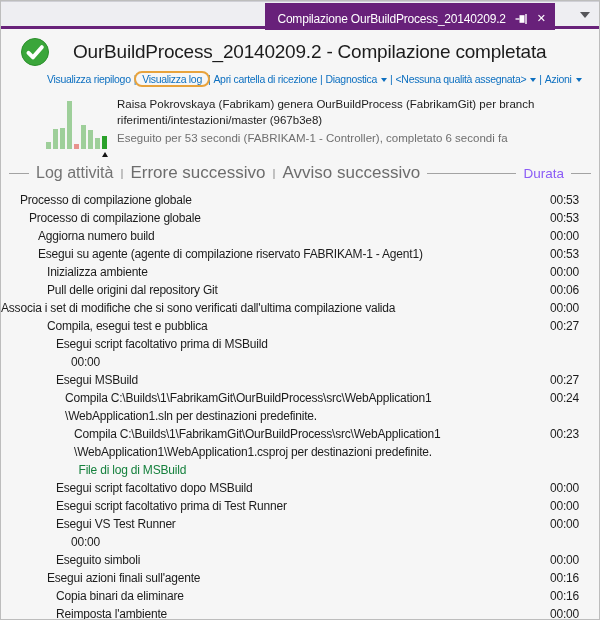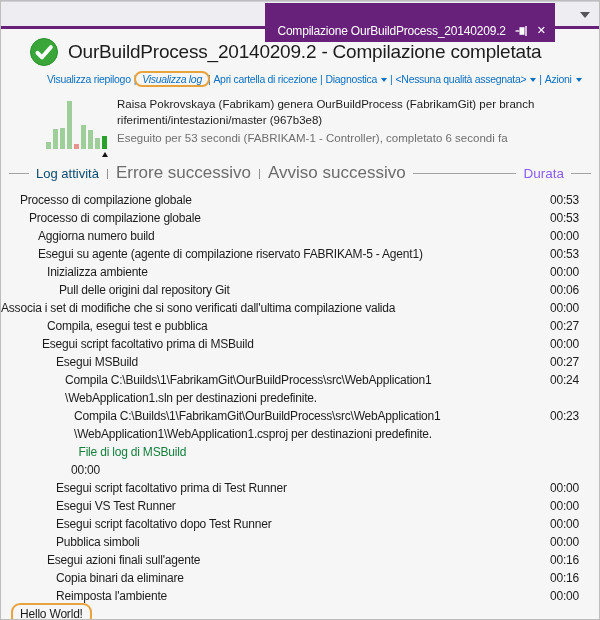--- a/index.html
+++ b/index.html
@@ -5,60 +5,60 @@
   html,body{margin:0;padding:0;background:#e9e9e9;}
   .window{
     width:600px;height:620px;box-sizing:border-box;position:relative;
     background:#f6f6f6;border:1px solid #bdbdbd;overflow:hidden;
     font-family:"Liberation Sans",sans-serif;color:#1c1c1c;
   }
   
   .tabbar{height:24px;background:#eeeef2;border-bottom:3px solid #68217a;position:relative;border-top:1px solid #cfcfd6;box-sizing:content-box;}
   .tab{
     position:absolute;right:44px;top:1px;height:23px;background:#68217a;color:#fff;
-    display:flex;align-items:center;gap:9px;padding:16px 9px 0 12px;font-size:12px;cursor:default;
+    display:flex;align-items:center;gap:9px;padding:4px 9px 0 12px;font-size:12px;cursor:default;
   }
   .tab-title{letter-spacing:-0.2px;white-space:nowrap;}
   .tab-icon{display:flex;align-items:center;}
   .tab-close{font-size:11px;line-height:1;color:#fff;}
   .overflow-btn{position:absolute;right:9px;top:10px;width:0;height:0;border:5px solid transparent;border-top:6px solid #55555a;cursor:pointer;}
   
-  .title-row{display:flex;align-items:center;gap:9px;padding:8px 10px 2px 28px;}
+  .title-row{display:flex;align-items:center;gap:23px;padding:8px 10px 2px 19px;}
   .page-title{font-size:19px;letter-spacing:-0.2px;white-space:nowrap;}
   
   .links-row{
     padding:4px 2px 2px 46px;font-size:10.5px;letter-spacing:-0.3px;color:#0e70c0;
     display:flex;align-items:center;white-space:nowrap;overflow:hidden;
   }
   .link-item{display:flex;align-items:center;}
   .links-row .sep{margin:0 3px;}
   .link-label{cursor:pointer;}
   .caret{width:0;height:0;border:3.5px solid transparent;border-top:4.5px solid #0e70c0;margin:4px 0 0 4px;}
   .is-annotated .link-label{
     border:2.5px solid #e8a33d;border-radius:9px;padding:0 6px;margin:-3px -5px;
-    position:relative;z-index:2;background:transparent;font-style:italic;
+    position:relative;z-index:2;background:transparent;
   }
   
   .summary{display:flex;padding:7px 10px 2px 45px;gap:10px;}
   .build-bars{display:flex;align-items:flex-end;gap:2px;height:52px;margin-top:3px;}
   .bar-col{position:relative;display:flex;align-items:flex-end;}
   .bar-fill{width:5px;}
   .bar-marker{
     position:absolute;left:50%;bottom:-8px;transform:translateX(-50%);
     width:0;height:0;border:3.5px solid transparent;border-bottom:5.5px solid #141414;
   }
   .summary-text{font-size:11.5px;line-height:16px;padding-top:2px;}
   .summary-desc{white-space:pre-line;color:#1c1c1c;}
   .summary-status{color:#6f6f6f;margin-top:2px;}
   
   .log-header{display:flex;align-items:center;margin:12px 8px 2px 8px;gap:7px;white-space:nowrap;}
   .hline{height:1px;background:#a3a3a3;}
   .hline.short{width:20px;flex:none;}
   .hline.long{flex:1;}
-  .log-title{font-size:13px;color:#0c4a6e;}
+  .log-title{font-size:16px;color:#737373;}
   .filter{font-size:17px;color:#6d6d6d;cursor:pointer;}
   .fsep{font-size:11.5px;color:#8a8a8a;}
   .duration-header{font-size:13.5px;color:#8b5cf6;}
   
   .log-rows{padding-top:6px;}
   .row{display:flex;align-items:flex-start;line-height:18px;font-size:12px;letter-spacing:-0.2px;cursor:default;}
   .row-label{flex:1;white-space:pre-line;}
   .row-duration{flex:none;width:44px;text-align:right;padding-right:20px;}
   .row.is-link{color:#15803d;}
   .row.is-link .row-label{cursor:pointer;}
@@ -197,40 +197,40 @@
       </div>
       <div class="row" style="padding-left: 28px;">
         <span class="row-label">Processo di compilazione globale</span>
         <span class="row-duration">00:53</span>
       </div>
       <div class="row" style="padding-left: 37px; gap: 26px;">
         <span class="row-label">Aggiorna numero build</span>
         <span class="row-duration">00:00</span>
       </div>
       <div class="row" style="padding-left: 37px;">
-        <span class="row-label">Esegui su agente (agente di compilazione riservato FABRIKAM-5 - Agent1)</span>
+        <span class="row-label">Esegui su agente (agente di compilazione riservato FABRIKAM-1 - Agent1)</span>
         <span class="row-duration">00:53</span>
       </div>
       <div class="row" style="padding-left: 46px;">
         <span class="row-label">Inizializza ambiente</span>
         <span class="row-duration">00:00</span>
       </div>
-      <div class="row" style="padding-left: 46px; margin-left: 12px;">
+      <div class="row" style="padding-left: 46px;">
         <span class="row-label">Pull delle origini dal repository Git</span>
         <span class="row-duration">00:06</span>
       </div>
       <div class="row" style="">
         <span class="row-label">Associa i set di modifiche che si sono verificati dall'ultima compilazione valida</span>
         <span class="row-duration">00:00</span>
       </div>
       <div class="row" style="padding-left: 46px;">
         <span class="row-label">Compila, esegui test e pubblica</span>
         <span class="row-duration">00:27</span>
       </div>
-      <div class="row" style="padding-left: 41px;">
+      <div class="row" style="padding-left: 55px; flex-direction: column;">
         <span class="row-label">Esegui script facoltativo prima di MSBuild</span>
         <span class="row-duration">00:00</span>
       </div>
       <div class="row" style="padding-left: 55px;">
         <span class="row-label">Esegui MSBuild</span>
         <span class="row-duration">00:27</span>
       </div>
       <div class="row" style="padding-left: 64px;">
         <span class="row-label">Compila C:\Builds\1\FabrikamGit\OurBuildProcess\src\WebApplication1
 \WebApplication1.sln per destinazioni predefinite.</span>
@@ -239,36 +239,36 @@
       <div class="row" style="padding-left: 73px;">
         <span class="row-label">Compila C:\Builds\1\FabrikamGit\OurBuildProcess\src\WebApplication1
 \WebApplication1\WebApplication1.csproj per destinazioni predefinite.</span>
         <span class="row-duration">00:23</span>
       </div>
       <div class="row is-link" style="padding-left: 77.5px;">
         <span class="row-label">File di log di MSBuild</span>
         <span class="row-duration"></span>
       </div>
       <div class="row" style="padding-left: 55px;">
+        <span class="row-label">Esegui script facoltativo dopo MSBuild</span>
         <span class="row-duration">00:00</span>
       </div>
       <div class="row" style="padding-left: 55px;">
         <span class="row-label">Esegui script facoltativo prima di Test Runner</span>
         <span class="row-duration">00:00</span>
       </div>
       <div class="row" style="padding-left: 55px;">
         <span class="row-label">Esegui VS Test Runner</span>
         <span class="row-duration">00:00</span>
       </div>
       <div class="row" style="padding-left: 55px;">
-        <span class="row-label">Esegui script facoltativo dopo Test Runner</span>
-        <span class="row-duration">00:00</span>
-      </div>
-      <div class="row" style="padding-left: 55px;">
-        <span class="row-label">Pubblica simboli</span>
+        <span class="row-duration">00:00</span>
+      </div>
+      <div class="row" style="padding-left: 55px;">
+        <span class="row-label">Eseguito simboli</span>
         <span class="row-duration">00:00</span>
       </div>
       <div class="row" style="padding-left: 46px;">
         <span class="row-label">Esegui azioni finali sull'agente</span>
         <span class="row-duration">00:16</span>
       </div>
       <div class="row" style="padding-left: 55px;">
         <span class="row-label">Copia binari da eliminare</span>
         <span class="row-duration">00:16</span>
       </div>

